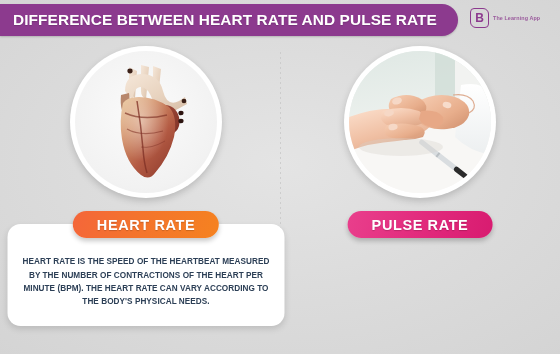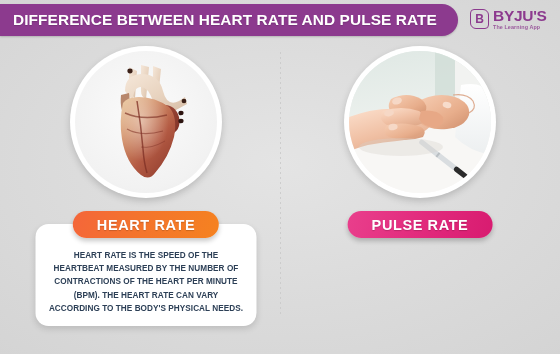--- a/index.html
+++ b/index.html
@@ -178,21 +178,21 @@
   .badge.pink {
     background: linear-gradient(105deg, #e93f8c 0%, #e22b7d 50%, #d81b70 100%);
   }
 
   
   .desc-card {
     position: absolute;
     left: 50%;
     transform: translateX(-50%);
     top: 178px;
-    width: 221px;
+    width: 277px;
     height: 102px;
     background: #ffffff;
     border-radius: 13px;
     box-shadow: 0 3px 6px rgba(0,0,0,0.13);
     display: flex;
     align-items: center;
     justify-content: center;
     padding: 0 12px;
     box-sizing: border-box;
   }
@@ -213,21 +213,20 @@
 
   <div class="header-band">
     <div class="header-title">DIFFERENCE BETWEEN HEART RATE AND PULSE RATE</div>
   </div>
 
   <div class="brand-logo">
     <div class="brand-mark">
       <span class="brand-mark-letter">B</span>
     </div>
     <div class="brand-text">
-      <span class="brand-name">BYJU'S</span>
       <span class="brand-tag">The Learning App</span>
     </div>
   </div>
 
   <div class="center-divider"></div>
 
   <div class="column left">
 
     <div class="photo-circle">
       <div class="photo-inner">

